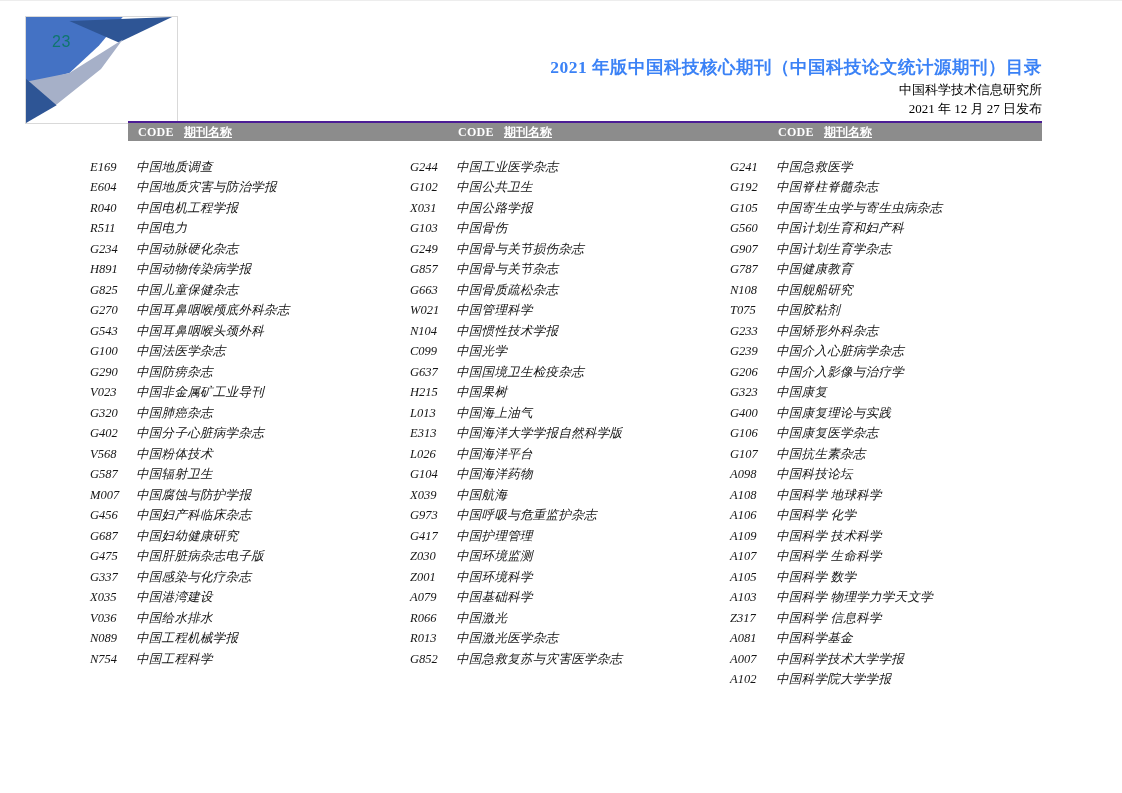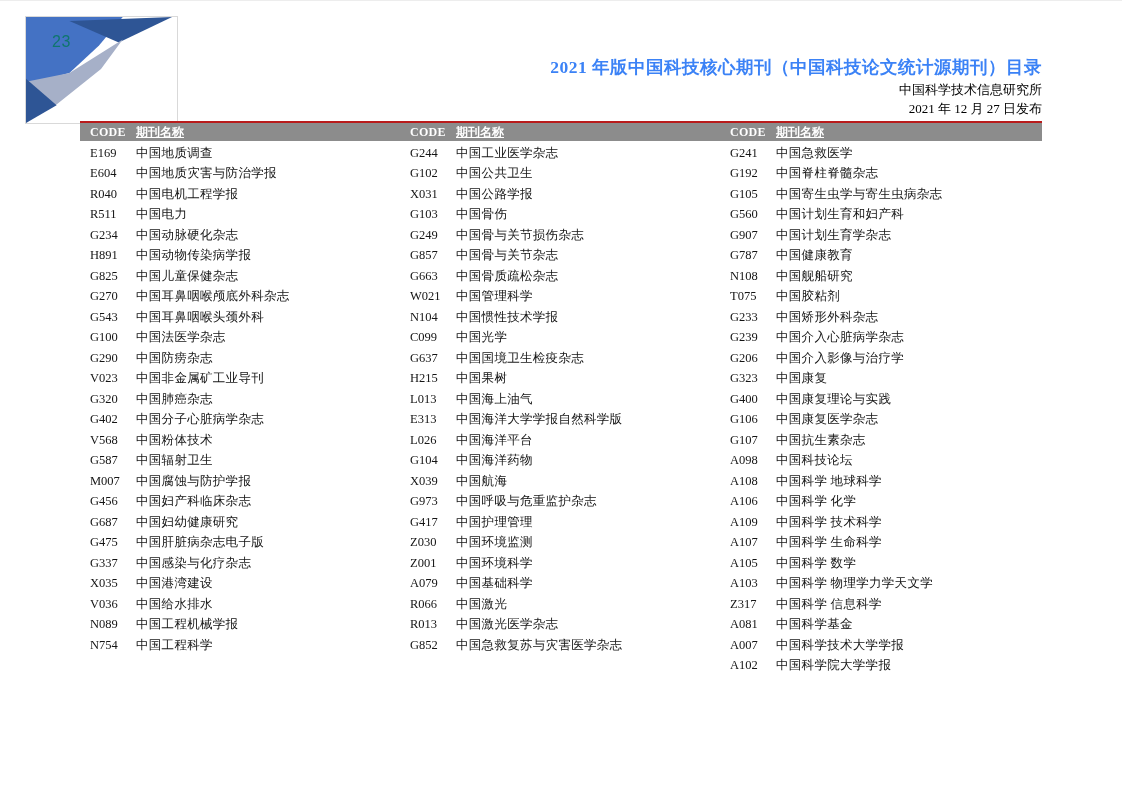--- a/index.html
+++ b/index.html
@@ -36,35 +36,37 @@
     line-height:25px;letter-spacing:.5px;
   }
   .doc-org,.doc-date{
     font-size:13px;color:#000;line-height:19px;
   }
   
   .catalog{
     position:absolute;left:80px;top:120px;width:962px;
   }
   .thead{
-    border-top:2px solid #b91c1c;
+    border-top:2px solid #4c1d95;
     background:var(--header-bar,#8c8c8c);
     height:18px;
     display:grid;grid-template-columns:320px 320px 322px;
     align-items:center;
+    margin-left:48px;
   }
   .hgroup{display:flex;align-items:center;padding-left:10px;}
   .hcode{
     display:inline-block;width:46px;
     color:#fff;font-weight:bold;font-size:12px;letter-spacing:.3px;
   }
   .hname{color:#fff;font-weight:bold;font-size:12px;text-decoration:underline;}
   .tbody{
     display:grid;grid-template-columns:320px 320px 322px;
-    padding-top:2px;
+    padding-top:16px;
+    font-style:italic;
   }
   .tcol{display:block;}
   .trow{
     display:flex;align-items:center;
     height:20.5px;padding-left:10px;
   }
   .code{
     display:inline-block;width:46px;
     font-size:12.5px;color:#141414;
   }

